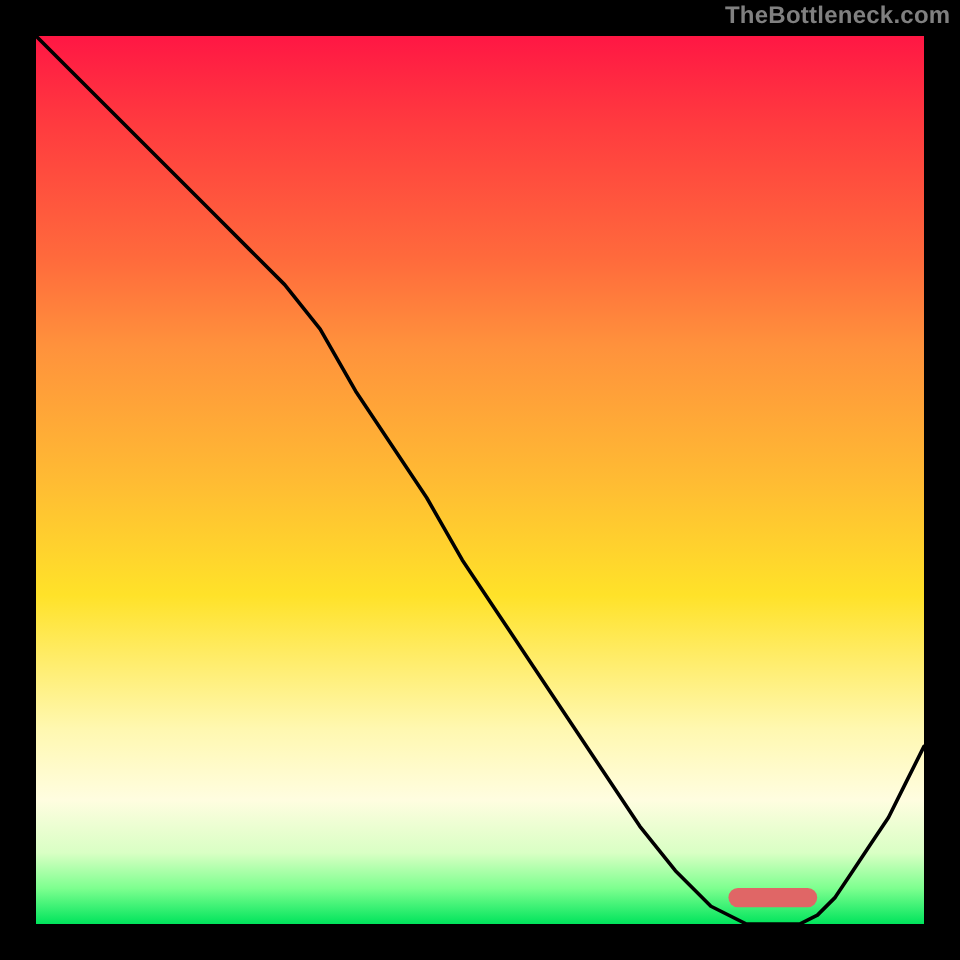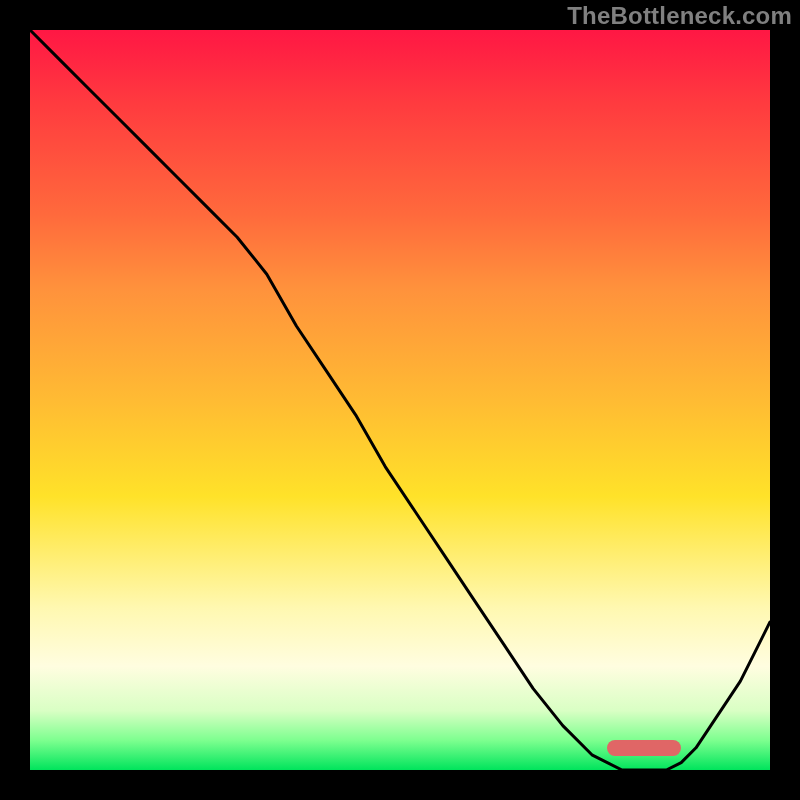--- a/index.html
+++ b/index.html
@@ -14,21 +14,21 @@
   .frame {
     position: relative;
     width: 800px;
     height: 800px;
     background: #000;
   }
   .watermark {
     position: absolute;
     top: 2px;
     right: 8px;
-    font-size: 24px;
+    font-size: 20px;
     font-weight: 600;
     color: #808080;
     letter-spacing: 0.2px;
     z-index: 4;
   }
   .plot {
     position: absolute;
     left: 30px;
     top: 30px;
     width: 740px;

